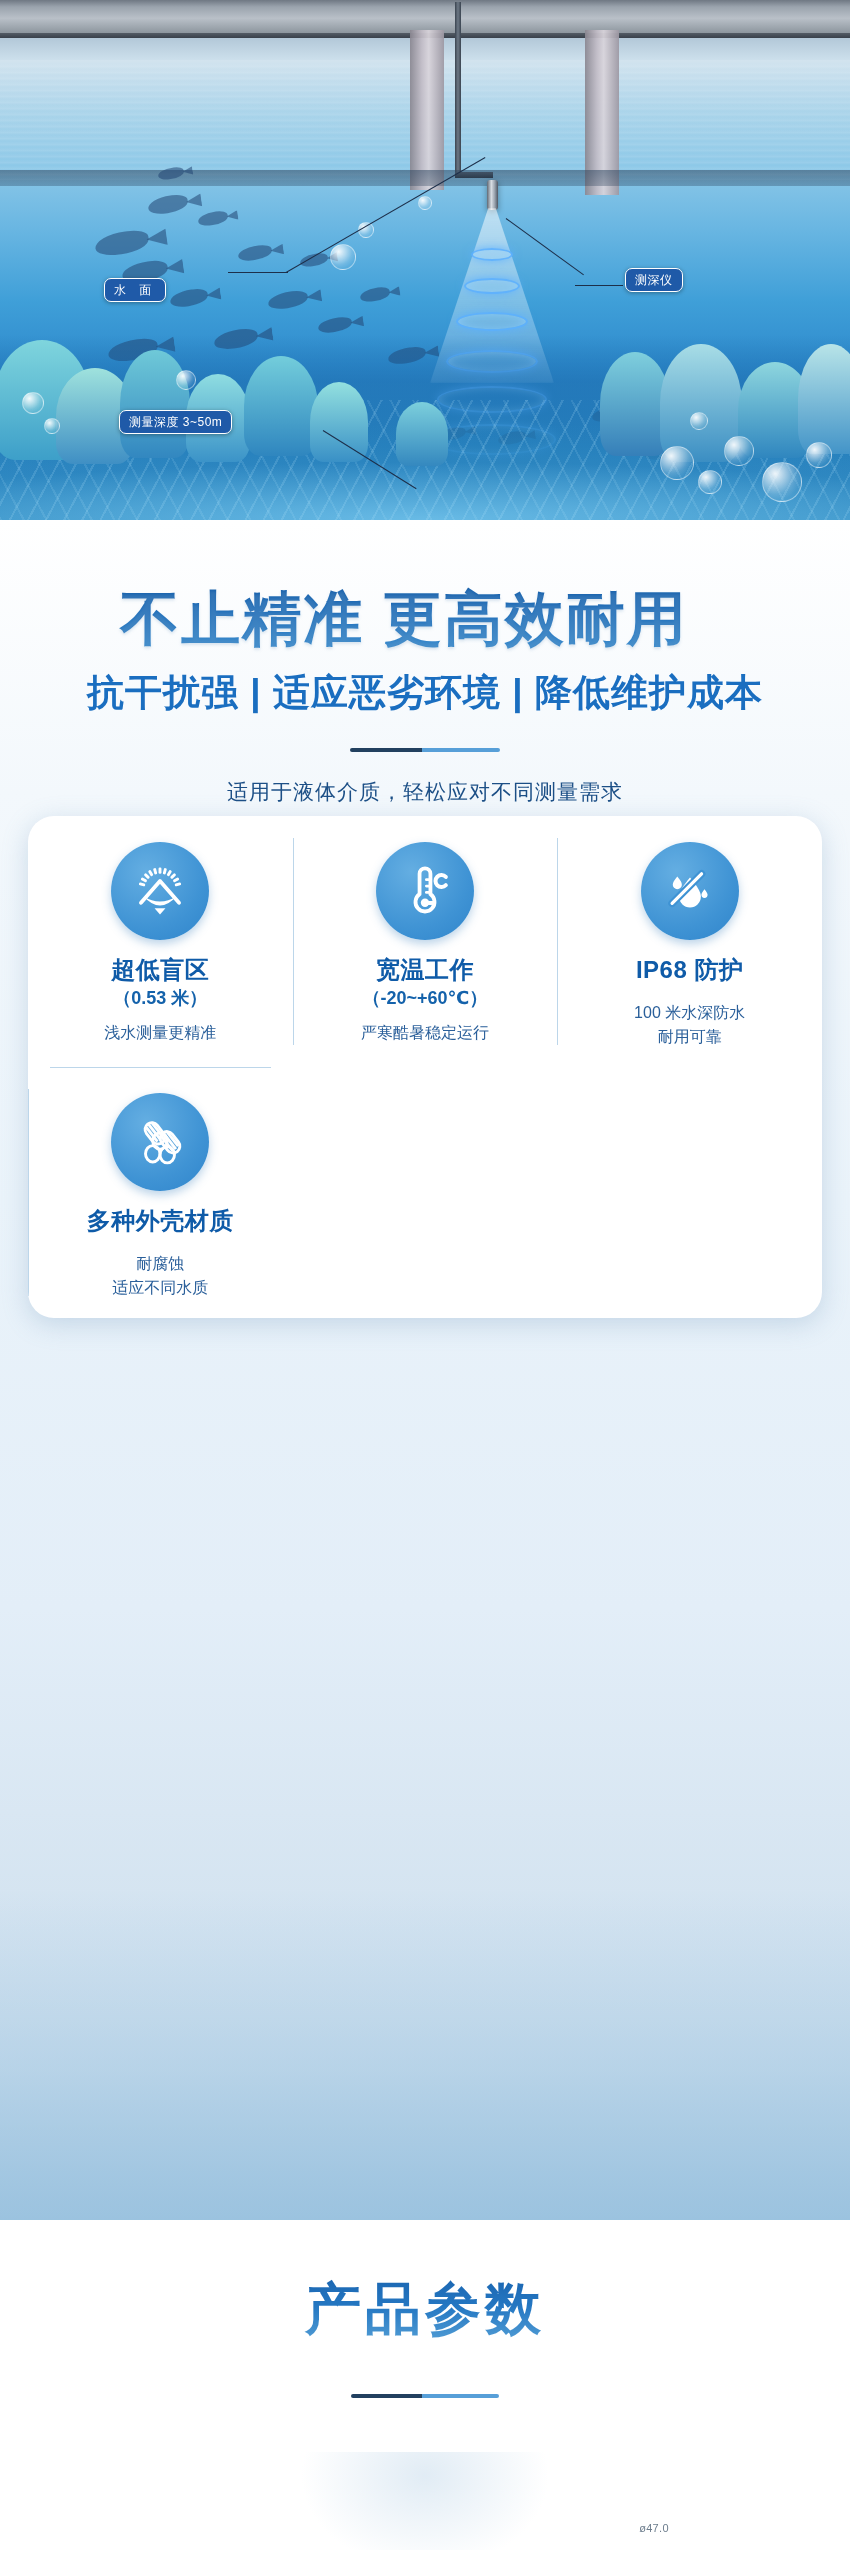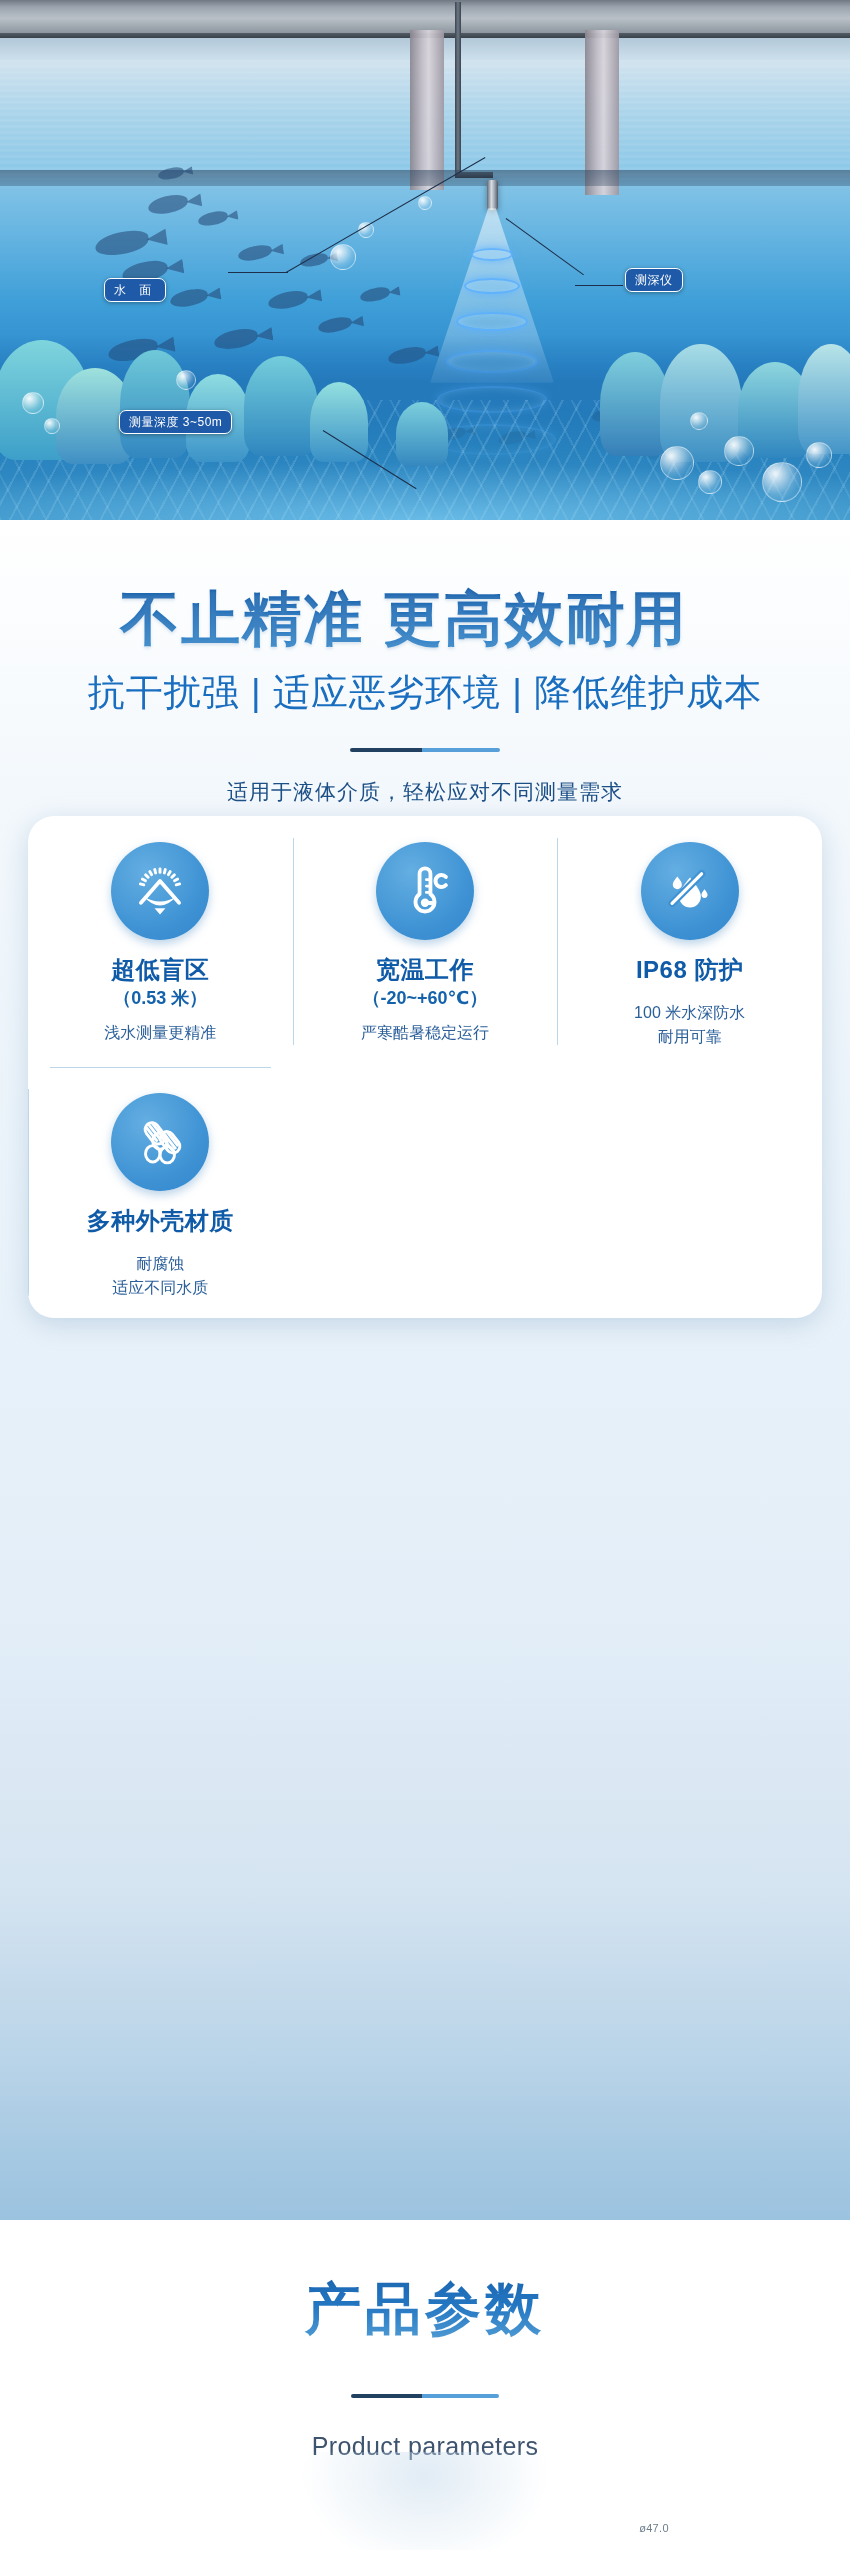--- a/index.html
+++ b/index.html
@@ -158,21 +158,21 @@
     background: linear-gradient(180deg,#1a5fa8 0%, #1f6db9 35%, #3f93d4 100%);
     -webkit-background-clip: text;
     background-clip: text;
     -webkit-text-fill-color: transparent;
     text-shadow: 0 2px 3px rgba(120,160,195,.25);
   }
   .subline {
     position: absolute; left: 0; top: 148px; width: 850px;
     text-align: center;
     font-size: 37px;
-    font-weight: normal;
+    font-weight: bold;
     letter-spacing: 1px;
     color: #1a6ec0;
   }
   .divider {
     position: absolute; left: 50%; top: 228px; transform: translateX(-50%);
     width: 150px; height: 4px;
     background: linear-gradient(90deg,#22405f 0%, #22405f 48%, #579fd8 48%, #579fd8 100%);
     border-radius: 2px;
   }
   .tagline {
@@ -466,20 +466,19 @@
 适应不同水质</div>
       </div>
 
 
     </div>
   </div>
 
   <div class="params-wrap">
     <div class="params-title">产品参数</div>
     <div class="params-divider"></div>
-    <div class="params-en">Product parameters</div>
     <div class="product-ghost"></div>
     <div class="dim-label">
       <span>ø47.0</span>
     </div>
   </div>
 
 </div>
 
 </body></html>

